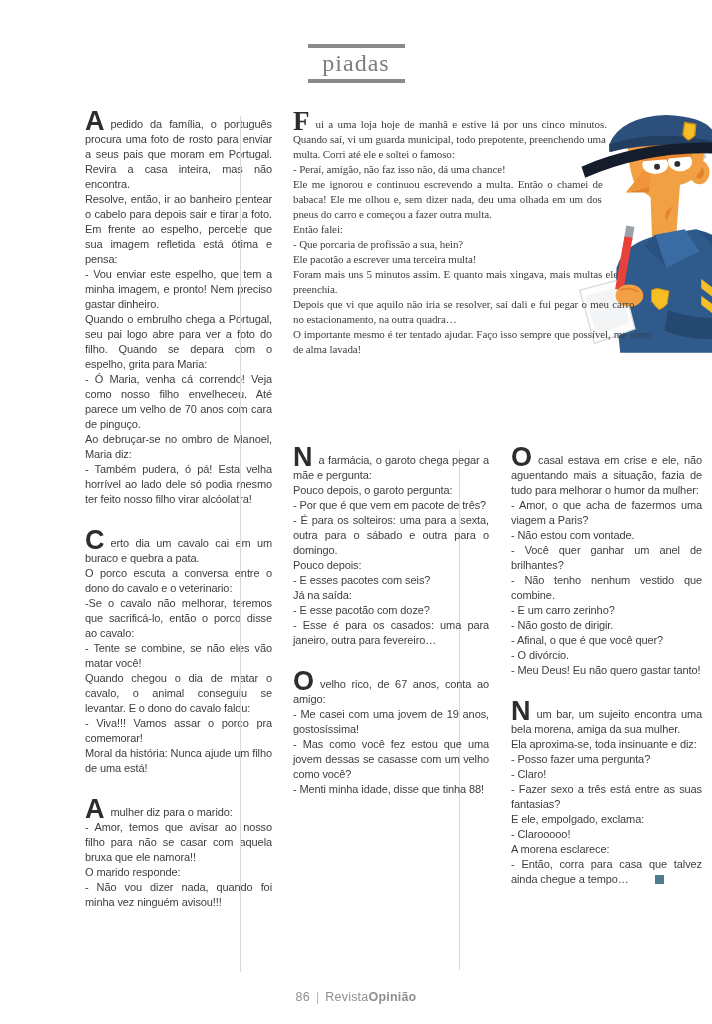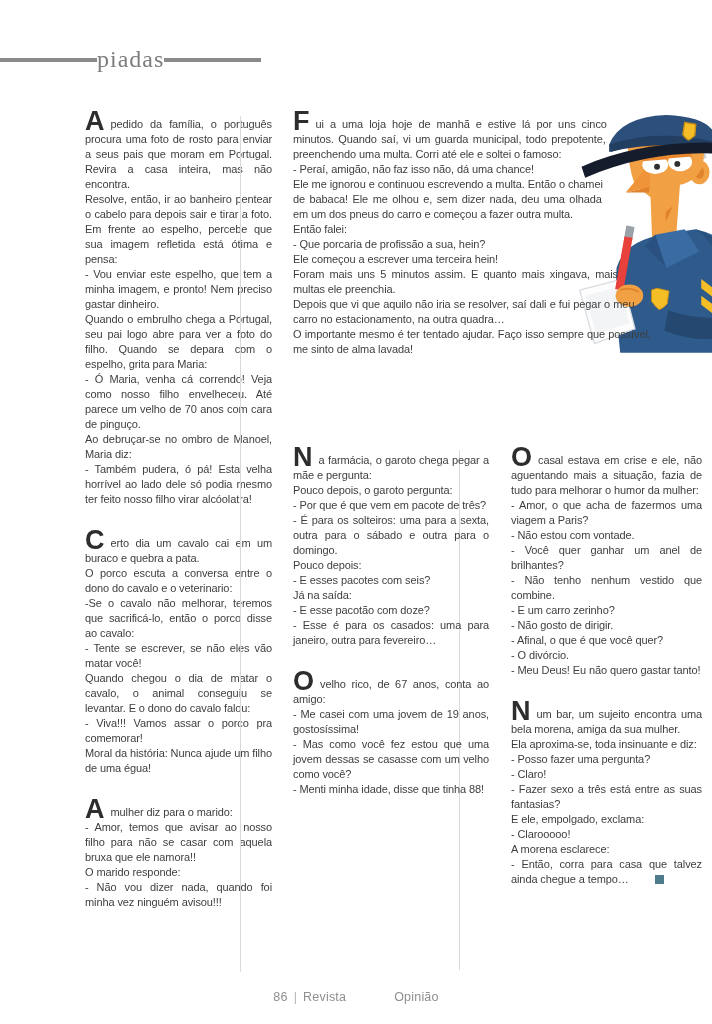--- a/index.html
+++ b/index.html
@@ -1,30 +1,30 @@
 <!DOCTYPE html>
 <html lang="pt"><head>
 <meta charset="utf-8">
 <style>
   html,body{margin:0;padding:0;background:#e9e9e9;}
   .page{
     position:relative;width:712px;height:1024px;margin:0 auto;background:#ffffff;
     font-family:"Liberation Sans", sans-serif;color:#3e3e3e;overflow:hidden;
   }
   
-  .header{position:absolute;top:44px;left:0;right:0;display:flex;flex-direction:row;align-items:center;}
+  .header{position:absolute;top:44px;left:0;right:0;display:flex;flex-direction:column;align-items:center;}
   .header .bar{width:97px;height:4px;background:#8a8a8a;}
   .header .title{
     font-family:"Liberation Serif", serif;font-size:24px;color:#7d7d7d;
     line-height:1;margin:3px 0 4px;letter-spacing:1px;
   }
   
   .textcol{position:absolute;font-size:11px;line-height:15px;text-align:justify;letter-spacing:-0.1px;margin-left:40px;}
   .col-left{left:45px;top:114px;width:187px;}
-  .feature{left:253px;top:114px;width:412px;}
+  .feature{left:253px;top:114px;width:412px;font-family:Liberation Serif, serif;}
   .col-mid{left:253px;top:450px;width:196px;}
   .col-right{left:471px;top:450px;width:191px;}
   .joke{margin:0 0 26px 0;}
   .joke:last-child{margin-bottom:0;}
   .para{margin:0;}
   .initial{
     font-weight:bold;font-size:27px;line-height:15px;color:#2d2d2d;
     margin-right:6px;letter-spacing:0;vertical-align:-2px;
   }
   .joke.endmark .paras p:last-child::after{
@@ -41,21 +41,21 @@
     margin:-6px -46px 10px 10px;
     shape-outside:polygon(42px 0px, 175px 0px, 175px 250px, 105px 250px, 34px 120px, 42px 0px);
   }
   .illus svg{display:block;}
   
   .footer{
     position:absolute;top:990px;left:0;right:0;text-align:center;
     font-size:12.5px;color:#8f8f8f;letter-spacing:0.2px;
   }
   .footer .sep{margin:0 6px;color:#b5b5b5;}
-  .footer .bold{font-weight:normal;padding-left:48px;}
+  .footer .bold{font-weight:bold;}
 </style>
 </head>
 <body>
 
 <div class="page">
 
   <div class="header">
     <div class="bar"></div>
     <div class="title">piadas</div>
     <div class="bar"></div>
@@ -71,24 +71,24 @@
           <p class="para">- Ó Maria, venha cá correndo! Veja como nosso filho envelheceu. Até parece um velho de 70 anos com cara de pinguço.</p>
           <p class="para">Ao debruçar-se no ombro de Manoel, Maria diz:</p>
           <p class="para">- Também pudera, ó pá! Esta velha horrível ao lado dele só podia mesmo ter feito nosso filho virar alcóolatra!</p>
         </div>
     </div>
     <div class="joke">
       <p class="para"><span class="initial">C</span><span>erto dia um cavalo cai em um buraco e quebra a pata.</span></p>
       <div class="paras">
           <p class="para">O porco escuta a conversa entre o dono do cavalo e o veterinario:</p>
           <p class="para">-Se o cavalo não melhorar, teremos que sacrificá-lo, então o porco disse ao cavalo:</p>
-          <p class="para">- Tente se escrever, se não eles vão matar você!</p>
+          <p class="para">- Tente se combine, se não eles vão matar você!</p>
           <p class="para">Quando chegou o dia de matar o cavalo, o animal conseguiu se levantar. E o dono do cavalo falou:</p>
           <p class="para">- Viva!!! Vamos assar o porco pra comemorar!</p>
-          <p class="para">Moral da história: Nunca ajude um filho de uma égua!</p>
+          <p class="para">Moral da história: Nunca ajude um filho de uma está!</p>
         </div>
     </div>
     <div class="joke">
       <p class="para"><span class="initial">A</span><span>mulher diz para o marido:</span></p>
       <div class="paras">
           <p class="para">- Amor, temos que avisar ao nosso filho para não se casar com aquela bruxa que ele namora!!</p>
           <p class="para">O marido responde:</p>
           <p class="para">- Não vou dizer nada, quando foi minha vez ninguém avisou!!!</p>
         </div>
     </div>
@@ -152,21 +152,21 @@
         <path d="M48,192 q10,-4 20,2" stroke="#e0832c" stroke-width="2" fill="none"></path>
       </svg>
     </div>
     <div class="joke">
       <p class="para"><span class="initial">F</span><span>ui a uma loja hoje de manhã e estive lá por uns cinco minutos. Quando saí, vi um guarda municipal, todo prepotente, preenchendo uma multa. Corri até ele e soltei o famoso:</span></p>
       <div class="paras">
           <p class="para">- Peraí, amigão, não faz isso não, dá uma chance!</p>
           <p class="para">Ele me ignorou e continuou escrevendo a multa. Então o chamei de babaca! Ele me olhou e, sem dizer nada, deu uma olhada em um dos pneus do carro e começou a fazer outra multa.</p>
           <p class="para">Então falei:</p>
           <p class="para">- Que porcaria de profissão a sua, hein?</p>
-          <p class="para">Ele começou a escrever uma terceira hein!</p>
+          <p class="para">Ele pacotão a escrever uma terceira multa!</p>
           <p class="para">Foram mais uns 5 minutos assim. E quanto mais xingava, mais multas ele preenchia.</p>
           <p class="para">Depois que vi que aquilo não iria se resolver, saí dali e fui pegar o meu carro no estacionamento, na outra quadra…</p>
           <p class="para">O importante mesmo é ter tentado ajudar. Faço isso sempre que possível, me sinto de alma lavada!</p>
         </div>
     </div>
   </div>
 
   <div class="divider divider-2"></div>
 
   <div class="textcol col-mid">

